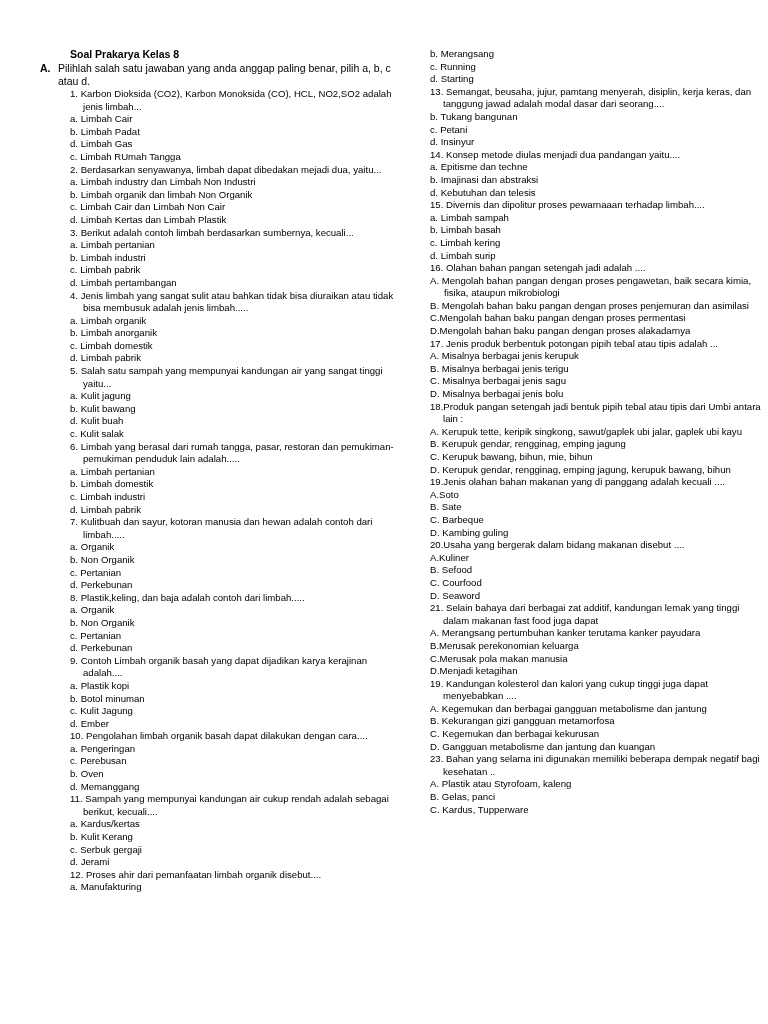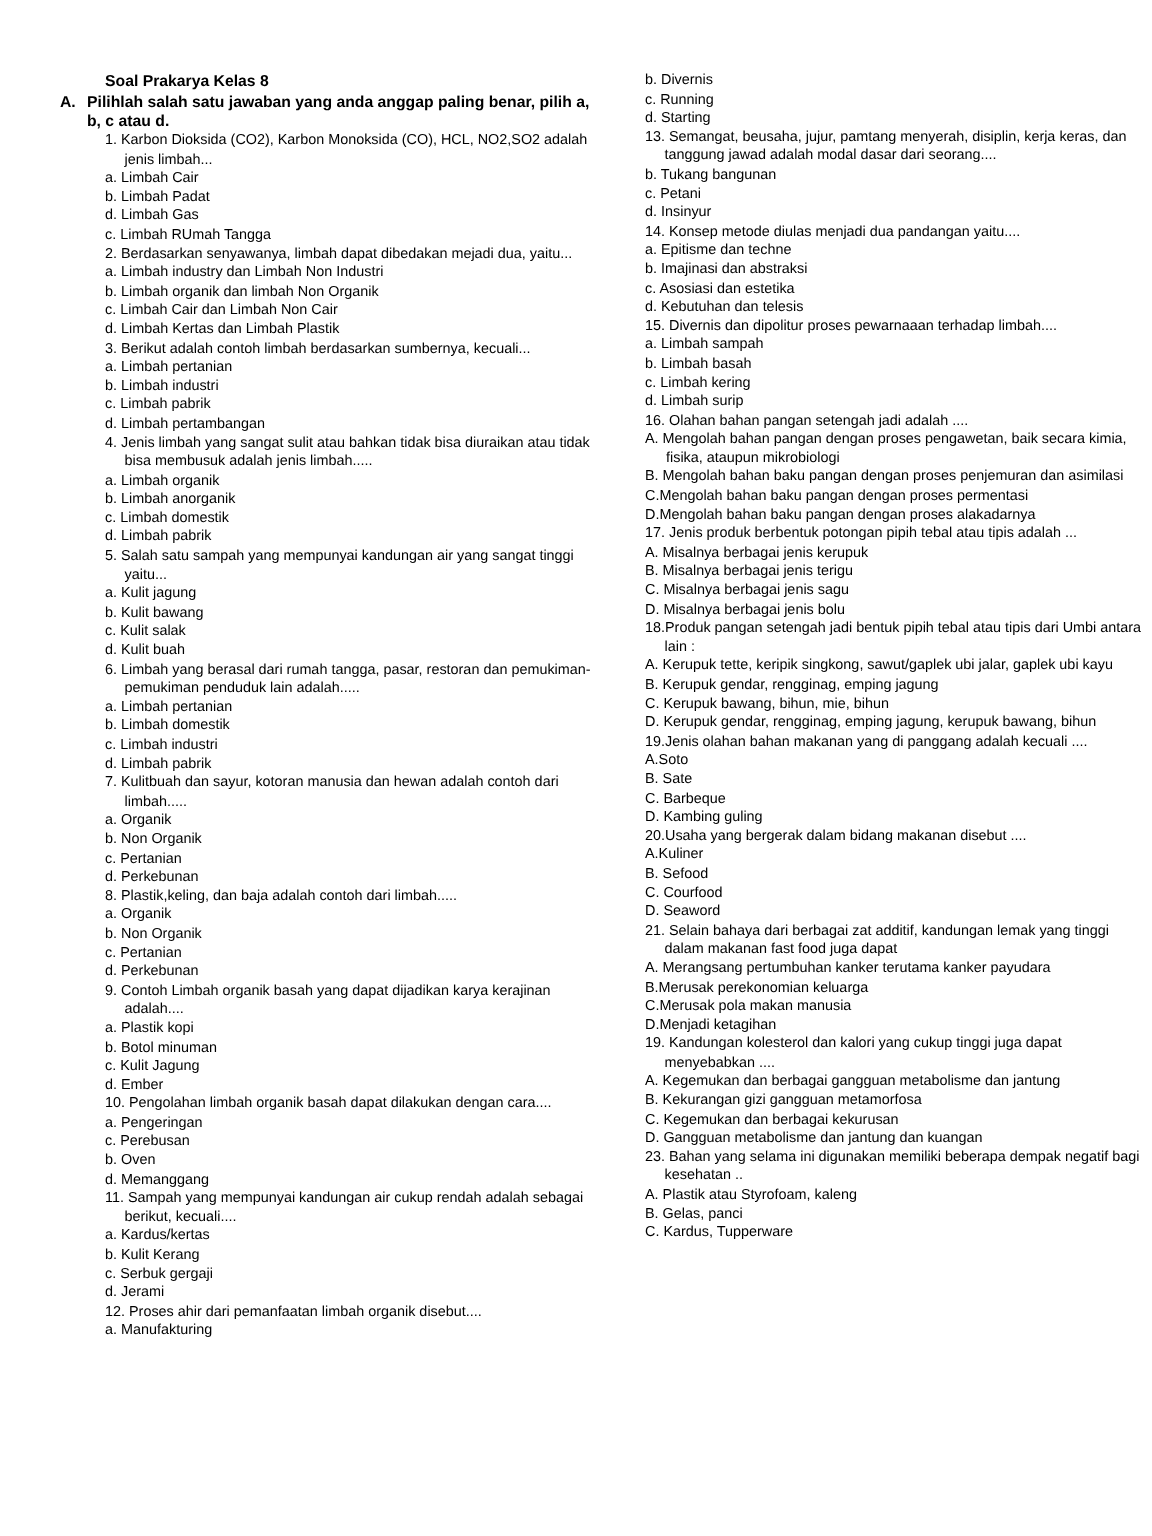--- a/index.html
+++ b/index.html
@@ -45,21 +45,21 @@
   }
   .instr-letter {
     font-weight: bold;
     font-size: 10.5px;
     line-height: 13px;
     width: 18px;
     flex: 0 0 18px;
     margin-left: -30px;
   }
   .instr-text {
-    font-weight: bold;
+    font-weight: normal;
     font-size: 10.5px;
     line-height: 13px;
   }
   .q {
     font-size: 9.6px;
     line-height: 12.6px;
     margin: 0;
     text-align: left;
   }
   .opt {
@@ -106,22 +106,22 @@
           <div class="opt opt-indent">c.   Limbah pabrik</div>
           <div class="opt opt-indent">d.   Limbah pertambangan</div>
           <div class="q hang">4.   Jenis limbah yang sangat sulit atau bahkan tidak bisa diuraikan atau tidak bisa membusuk adalah jenis limbah.....</div>
           <div class="opt opt-indent">a.   Limbah organik</div>
           <div class="opt opt-indent">b.   Limbah anorganik</div>
           <div class="opt opt-indent">c.   Limbah domestik</div>
           <div class="opt opt-indent">d.   Limbah pabrik</div>
           <div class="q hang">5.   Salah satu sampah yang mempunyai kandungan air yang sangat tinggi yaitu...</div>
           <div class="opt opt-indent">a.   Kulit jagung</div>
           <div class="opt opt-indent">b.   Kulit bawang</div>
+          <div class="opt opt-indent">d.   Kulit buah</div>
           <div class="opt opt-indent">c.   Kulit salak</div>
-          <div class="opt opt-indent">d.   Kulit buah</div>
           <div class="q hang">6.   Limbah yang berasal dari rumah tangga, pasar, restoran dan pemukiman-pemukiman penduduk lain adalah.....</div>
           <div class="opt opt-indent">a.   Limbah pertanian</div>
           <div class="opt opt-indent">b.   Limbah domestik</div>
           <div class="opt opt-indent">c.   Limbah industri</div>
           <div class="opt opt-indent">d.   Limbah pabrik</div>
           <div class="q hang">7.   Kulitbuah dan sayur, kotoran manusia dan hewan adalah contoh dari limbah.....</div>
           <div class="opt opt-indent">a.   Organik</div>
           <div class="opt opt-indent">b.   Non Organik</div>
           <div class="opt opt-indent">c.   Pertanian</div>
           <div class="opt opt-indent">d.   Perkebunan</div>
@@ -145,31 +145,30 @@
           <div class="opt opt-indent">b.   Kulit Kerang</div>
           <div class="opt opt-indent">c.   Serbuk gergaji</div>
           <div class="opt opt-indent">d.   Jerami</div>
           <div class="q hang">12. Proses ahir dari pemanfaatan limbah organik disebut....</div>
           <div class="opt opt-indent">a.   Manufakturing</div>
         </div>
     </div>
 
     <div class="col col-right">
       <div id="right-items">
-          <div class="opt opt-indent">b.   Divernis</div>
+          <div class="opt opt-indent">b.   Merangsang</div>
           <div class="opt opt-indent">c.   Running</div>
           <div class="opt opt-indent">d.   Starting</div>
           <div class="q hang">13. Semangat, beusaha, jujur, pamtang menyerah, disiplin, kerja keras, dan tanggung jawad adalah modal dasar dari seorang....</div>
           <div class="opt opt-indent">b.   Tukang bangunan</div>
           <div class="opt opt-indent">c.   Petani</div>
           <div class="opt opt-indent">d.   Insinyur</div>
           <div class="q hang">14. Konsep metode diulas menjadi dua pandangan yaitu....</div>
           <div class="opt opt-indent">a.   Epitisme dan techne</div>
           <div class="opt opt-indent">b.   Imajinasi dan abstraksi</div>
-          <div class="opt opt-indent">c.   Asosiasi dan estetika</div>
           <div class="opt opt-indent">d.   Kebutuhan dan telesis</div>
           <div class="q hang">15. Divernis dan dipolitur proses pewarnaaan terhadap limbah....</div>
           <div class="opt opt-indent">a.   Limbah sampah</div>
           <div class="opt opt-indent">b.   Limbah basah</div>
           <div class="opt opt-indent">c.   Limbah kering</div>
           <div class="opt opt-indent">d.   Limbah surip</div>
           <div class="q hang">16. Olahan bahan pangan setengah jadi adalah ....</div>
           <div class="opt opt-indent">A. Mengolah bahan pangan dengan proses pengawetan, baik secara kimia, fisika, ataupun mikrobiologi</div>
           <div class="opt opt-indent">B. Mengolah bahan baku pangan dengan proses penjemuran dan asimilasi</div>
           <div class="opt opt-indent">C.Mengolah bahan baku pangan dengan proses permentasi</div>

